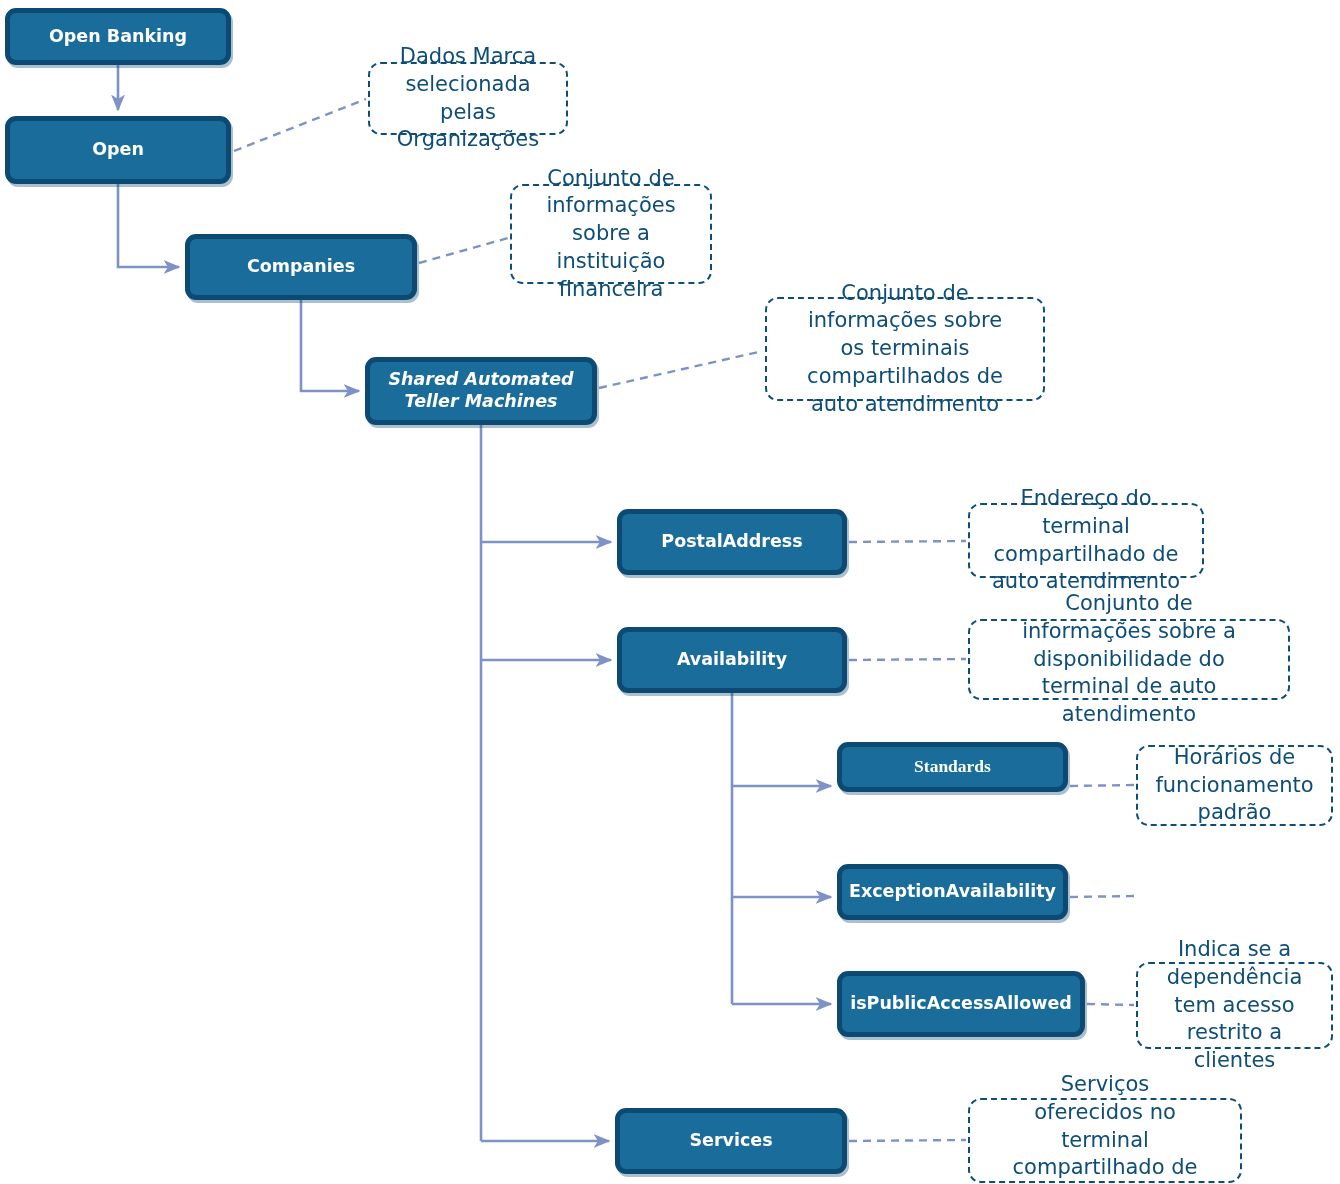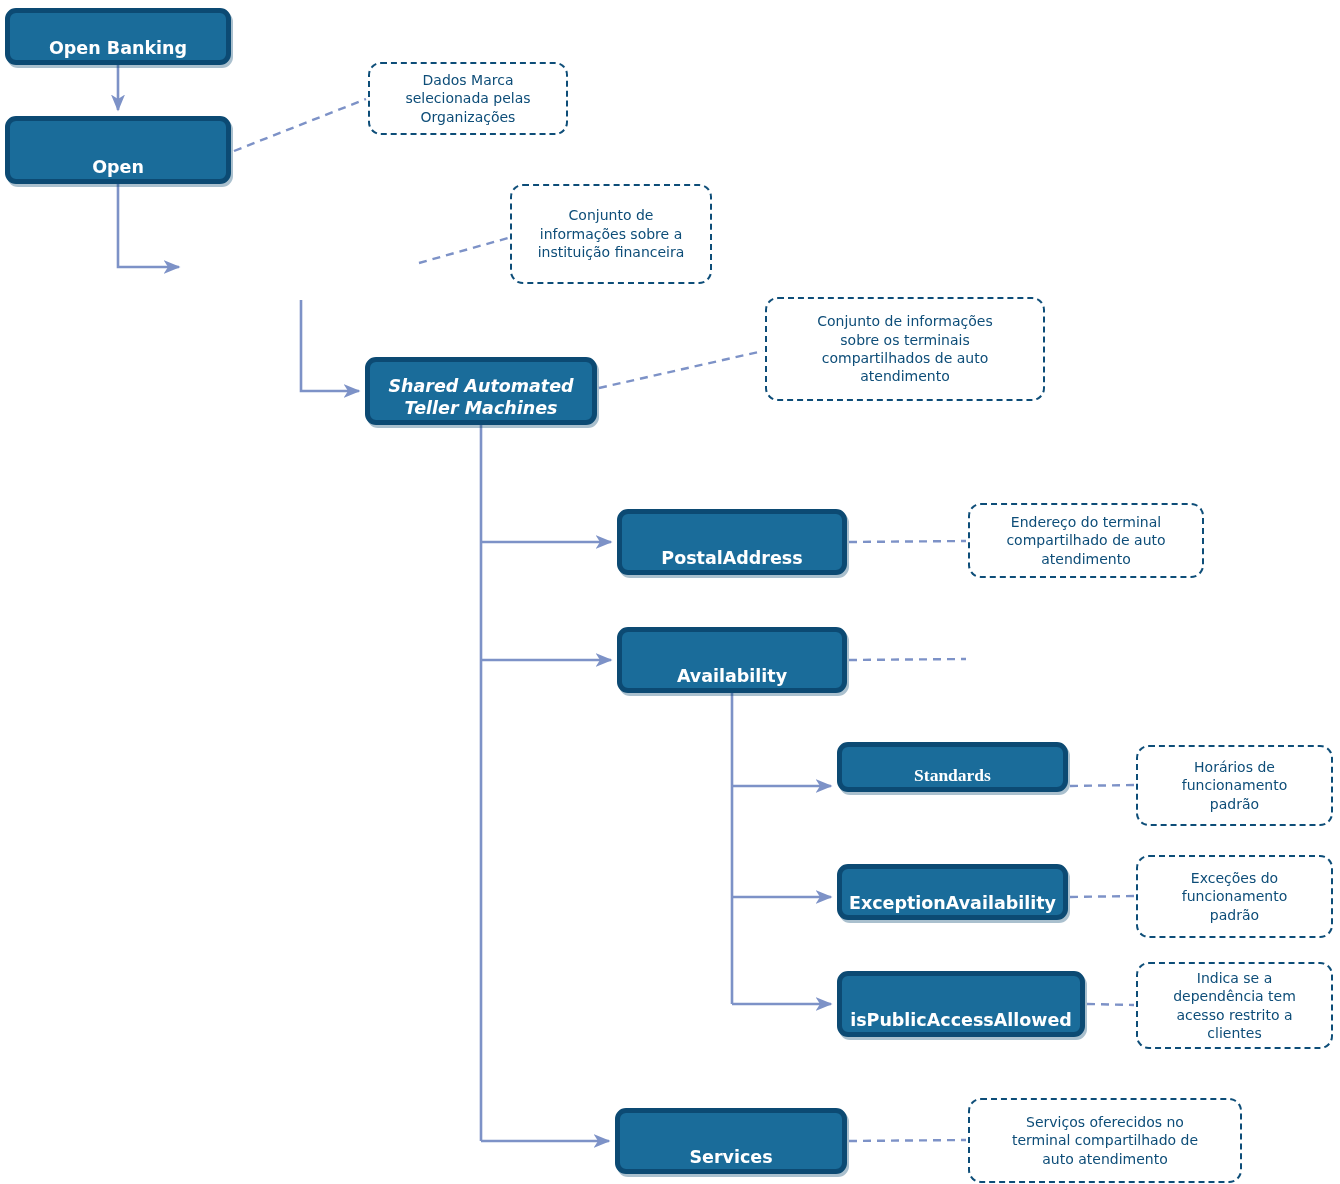--- a/index.html
+++ b/index.html
@@ -6,37 +6,37 @@
   .canvas{
     position:relative;
     width:1340px;height:1184px;
     background:#ffffff;
     font-family:"DejaVu Sans","Liberation Sans",sans-serif;
     overflow:hidden;
   }
   .connector-layer{position:absolute;left:0;top:0;width:1340px;height:1184px;}
   .node{
     position:absolute;
-    display:flex;align-items:flex-end;justify-content:center;
+    display:flex;align-items:center;justify-content:center;
     background:#1a6c9a;
     border:5px solid #0c4a73;
     border-radius:11px;
     box-shadow:2px 3px 0 rgba(12,74,115,0.35);
     color:#ffffff;
     font-size:17.5px;font-weight:600;
     text-align:center;line-height:1.25;
     box-sizing:border-box;
   }
   .note{
     position:absolute;
     display:flex;align-items:center;justify-content:center;
     border:2.5px dashed #0d4d78;
     border-radius:13px;
     color:#0d4d78;
-    font-size:14px;font-weight:400;
+    font-size:21px;font-weight:400;
     text-align:center;line-height:1.32;
     box-sizing:border-box;
     background:#ffffff;
   }
 </style>
 </head>
 <body>
 
 <div class="canvas">
 
@@ -75,20 +75,23 @@
   </svg>
 
   <div class="node" style="left:5px;top:8px;width:226px;height:57px;">
     <span>Open Banking</span>
   </div>
 
   <div class="node" style="left:5px;top:116px;width:226px;height:68px;">
     <span>Open</span>
   </div>
 
+  <div class="node" style="left:185px;top:234px;width:232px;height:66px;">
+    <span>Companies</span>
+  </div>
 
   <div class="node" style="left:365px;top:357px;width:232px;height:68px;padding:0 18px;font-style:italic;">
     <span>Shared Automated Teller Machines</span>
   </div>
 
   <div class="node" style="left:617px;top:509px;width:230px;height:66px;">
     <span>PostalAddress</span>
   </div>
 
   <div class="node" style="left:617px;top:627px;width:230px;height:66px;">
@@ -120,28 +123,28 @@
   </div>
 
   <div class="note" style="left:765px;top:297px;width:280px;height:104px;padding:2px 38px;justify-content:flex-end;">
     <span>Conjunto de informações sobre os terminais compartilhados de auto atendimento</span>
   </div>
 
   <div class="note" style="left:968px;top:503px;width:236px;height:75px;padding:2px 16px;">
     <span>Endereço do terminal compartilhado de auto atendimento</span>
   </div>
 
+  <div class="note" style="left:968px;top:619px;width:322px;height:81px;padding:2px 36px;">
+    <span>Conjunto de informações sobre a disponibilidade do terminal de auto atendimento</span>
+  </div>
 
   <div class="note" style="left:1136px;top:745px;width:197px;height:81px;padding:2px 27px;">
     <span>Horários de funcionamento padrão</span>
   </div>
 
-  <div class="note" style="left:1136px;top:855px;width:197px;height:83px;padding:2px 27px;">
-    <span>Exceções do funcionamento padrão</span>
-  </div>
 
   <div class="note" style="left:1136px;top:962px;width:197px;height:87px;padding:2px 28px;">
     <span>Indica se a dependência tem acesso restrito a clientes</span>
   </div>
 
   <div class="note" style="left:968px;top:1098px;width:274px;height:85px;padding:2px 34px;">
     <span>Serviços oferecidos no terminal compartilhado de auto atendimento</span>
   </div>
 
 </div>

